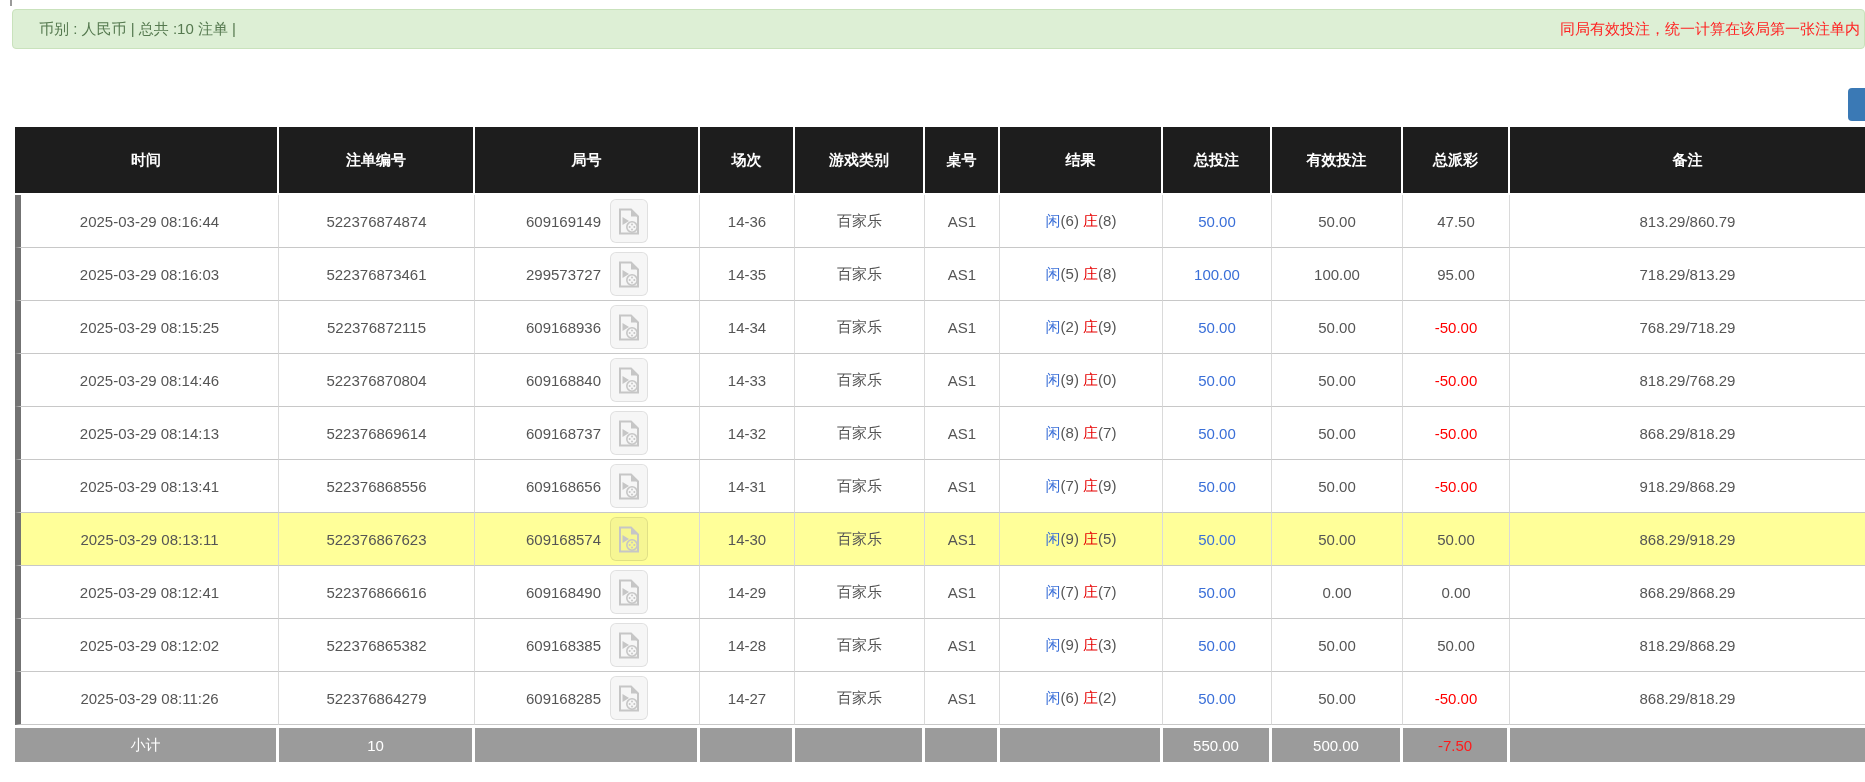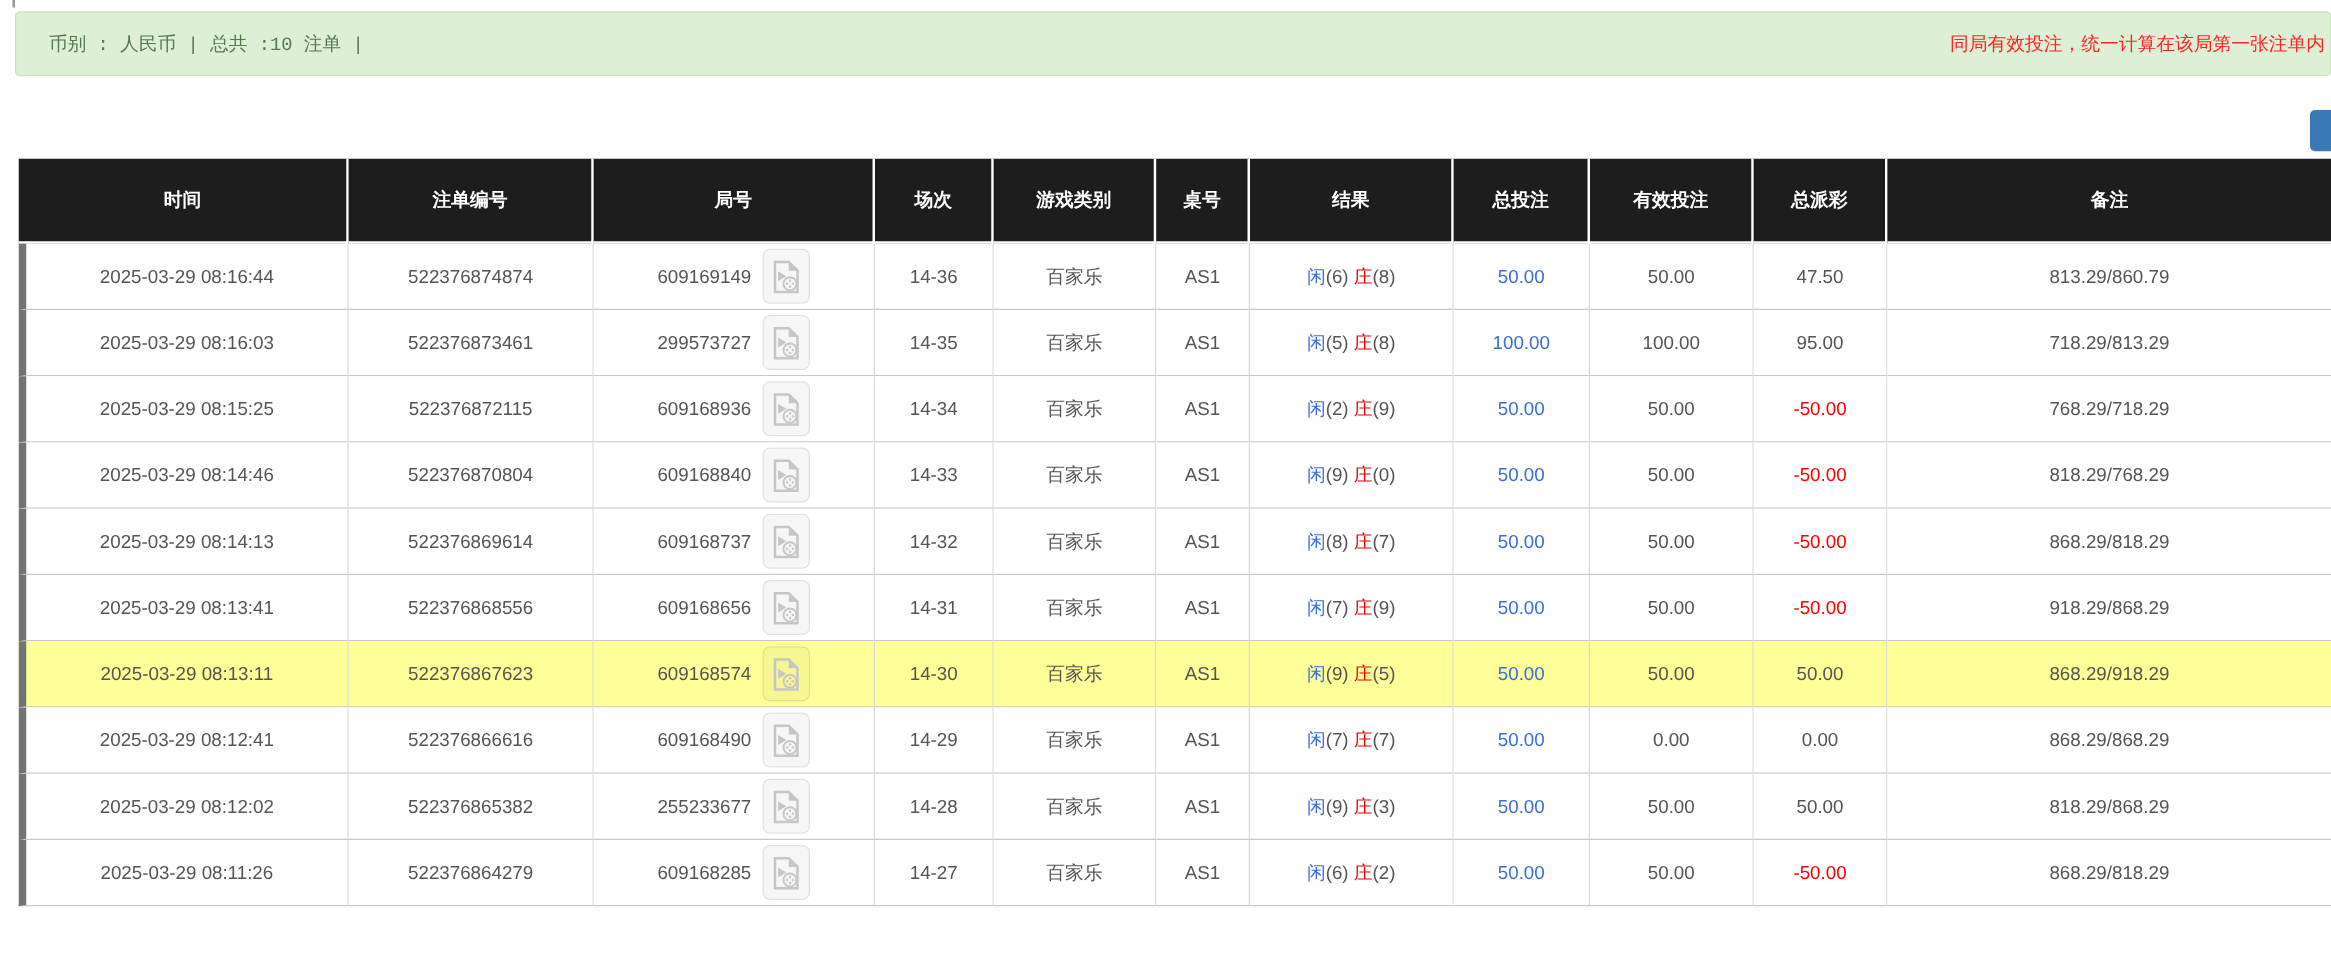--- a/index.html
+++ b/index.html
@@ -6,24 +6,24 @@
   body{
     width:1865px;height:782px;overflow:hidden;background:#fff;
     font-family:"Liberation Sans","DejaVu Sans",sans-serif;
     -webkit-font-smoothing:antialiased;
   }
   
   .top-tick{position:absolute;left:10px;top:0;width:2px;height:6px;background:#9a9a9a;}
 
   
   .banner{
-    position:absolute;left:12px;top:9px;right:0;height:52px;
+    position:absolute;left:12px;top:9px;right:0;height:40px;
     background:#ddefd5;border:1px solid #c9e2bc;border-radius:4px;
     display:flex;align-items:center;justify-content:space-between;
-    box-sizing:border-box;padding:0 4px 0 26px;font-size:15px;font-family:Liberation Mono, monospace;
+    box-sizing:border-box;padding:0 4px 0 26px;font-size:15px;
   }
   .banner-left{color:#55794f;}
   .banner-right{color:#ff2222;white-space:nowrap;}
 
   
   .edge-btn{
     position:absolute;right:0;top:88px;width:17px;height:33px;
     background:#3a79b5;border-radius:4px 0 0 4px;border:none;cursor:pointer;
   }
 
@@ -402,21 +402,21 @@
     <td>0.00</td>
     <td class="money-payout">0.00</td>
     <td>868.29/868.29</td>
   </tr>
 
   <tr>
     <td>2025-03-29 08:12:02</td>
     <td>522376865382</td>
     <td>
       <span class="round-cell-inner">
-        <span>255233677</span>
+        <span>609168385</span>
         <button class="icon-btn">
           <span style="display:inline-flex">
             <svg width="22" height="27" viewBox="0 0 22 27">
               <path d="M2 1.5 h11 l7 7 v17 H2 z" fill="none" stroke="#c6c6c6" stroke-width="2"></path>
               <path d="M13 1.5 l7 7 h-7 z" fill="#c6c6c6"></path>
               <path d="M4.5 9 l6.5 4 -6.5 4 z" fill="#c6c6c6"></path>
               <circle cx="14" cy="19" r="5.2" fill="none" stroke="#c6c6c6" stroke-width="1.6"></circle>
               <circle cx="14" cy="16.6" r="1" fill="#c6c6c6"></circle>
               <circle cx="11.7" cy="19" r="1" fill="#c6c6c6"></circle>
               <circle cx="16.3" cy="19" r="1" fill="#c6c6c6"></circle>
@@ -472,14 +472,27 @@
     </td>
     <td>
       <span class="bet-link">50.00</span>
     </td>
     <td>50.00</td>
     <td class="money-payout neg">-50.00</td>
     <td>868.29/818.29</td>
   </tr>
 </tbody>
   <tfoot>
+    <tr>
+      <td>小计</td>
+      <td>10</td>
+      <td></td>
+      <td></td>
+      <td></td>
+      <td></td>
+      <td></td>
+      <td>550.00</td>
+      <td>500.00</td>
+      <td class="money-payout neg">-7.50</td>
+      <td></td>
+    </tr>
   </tfoot>
 </table>
 
 </body></html>

